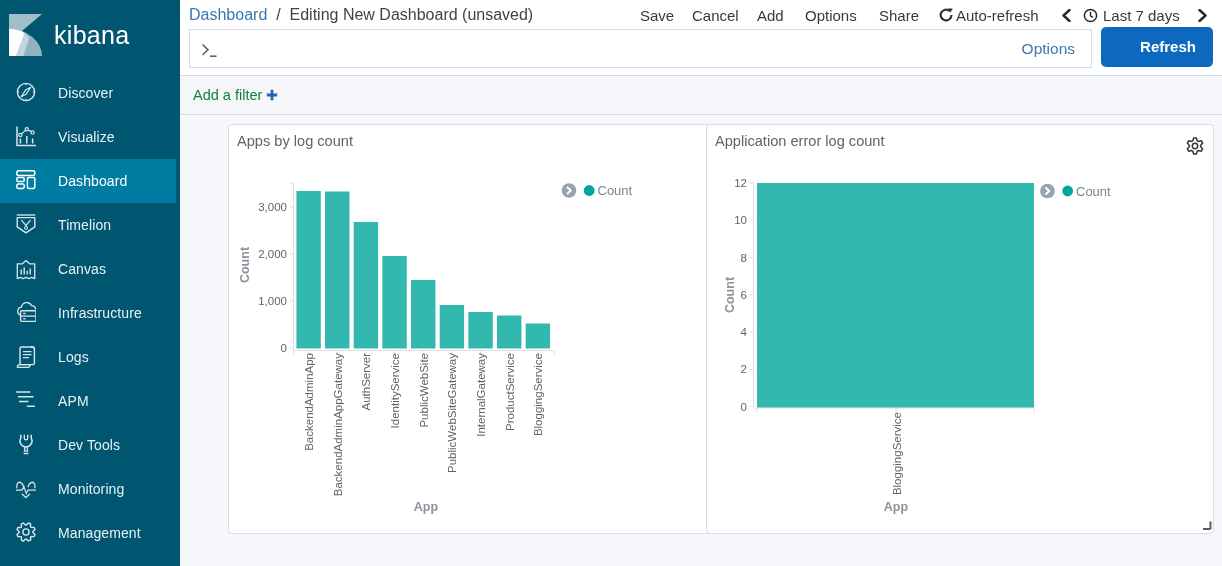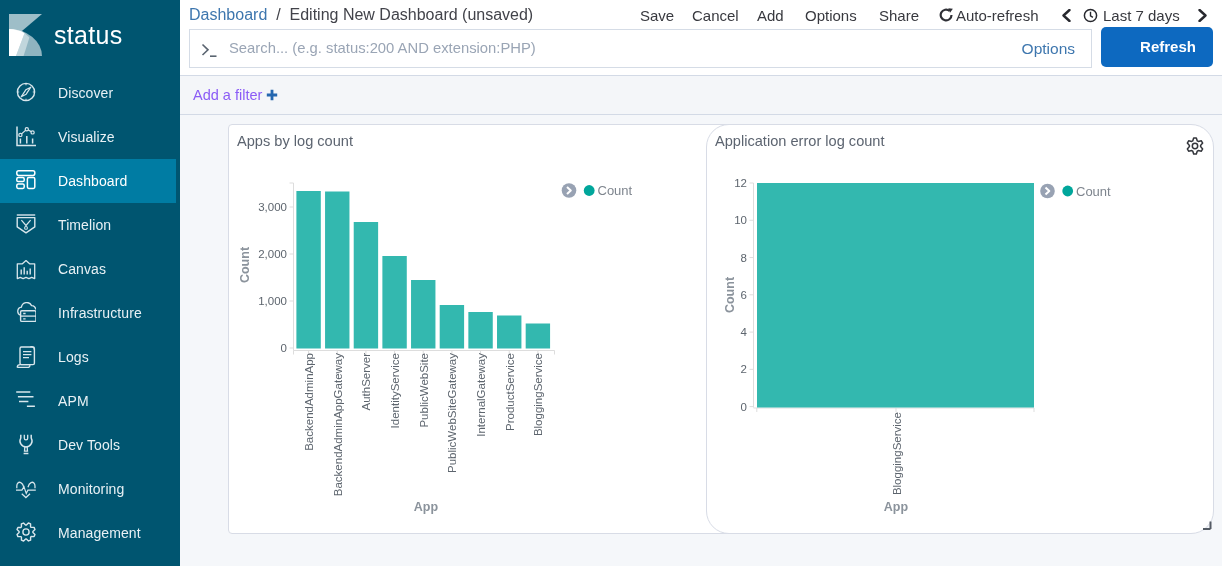--- a/index.html
+++ b/index.html
@@ -22,41 +22,41 @@
   #breadcrumb { position:absolute; left:9px; top:6px; font-size:16px; color:#42434a; }
   #breadcrumb a { color:#3d76ae; text-decoration:none; }
   .topmenu { position:absolute; top:7px; font-size:15px; color:#38393f; }
 
   #searchbox { position:absolute; left:9px; top:29px; width:903px; height:39px; background:#fff; border:1px solid #d5dce6; }
   #searchph { position:absolute; left:39px; top:10px; font-size:14.8px; color:#9aa5b5; }
   #optlink { position:absolute; right:16px; top:10px; font-size:15.5px; color:#3d76ae; }
   #refreshbtn { position:absolute; left:921px; top:27px; width:112px; height:40px; background:#0d69c0; border-radius:5px; color:#fff; font-size:15px; font-weight:bold; text-align:center; line-height:40px;padding-left:22px; }
 
   #filterbar { position:absolute; left:180px; top:75px; width:1042px; height:40px; background:#f4f6f9; border-top:1px solid #d3dae6; border-bottom:1px solid #d3dae6; }
-  #addfilter { position:absolute; left:13px; top:11px; font-size:14.5px; color:#8b5cf6; }
+  #addfilter { position:absolute; left:13px; top:11px; font-size:14.5px; color:#15803d; }
 
   
   .panel { position:absolute; top:124px; height:410px; background:#fff; border:1px solid #d8dce6; border-radius:4px; }
   #panel1 { left:187px; width:507px;margin-left:41px; }
-  #panel2 { left:706px; width:508px;border-radius:23px; }
+  #panel2 { left:706px; width:508px; }
   .ptitle { position:absolute; left:8px; top:8px; font-size:14.6px; color:#5c6470; }
 </style>
 </head>
 <body>
 <div id="root">
 
   <div id="sidebar">
     <svg class="abs" style="left:9px; top:14px;" width="33" height="42" viewBox="0 0 33 42">
       <polygon points="0,0 33,0 0,28" fill="#ffffff" opacity="0.62"></polygon>
         <path d="M0,42 V15 A33,27 0 0 1 33,42 Z" fill="#ffffff" opacity="0.56"></path>
         <path d="M0,42 V15 A33,27 0 0 1 15.6,18.9 L7,42 Z" fill="#ffffff"></path>
         <path d="M15.6,18.9 L20.4,23.6 L14.6,42 L7,42 Z" fill="#ffffff" opacity="0.45"></path>
 
     </svg>
-    <div id="logotext">status</div>
+    <div id="logotext">kibana</div>
     <div id="nav">
         <div class="navitem" style="top:71px">
     <svg class="navicon" viewBox="0 0 20 22">
             <circle cx="10" cy="10" r="8.6" fill="none" stroke="#d8e6ec" stroke-width="1.4"></circle>
   <path d="M10,1.2 v2 M10,16.8 v2 M1.2,10 h2 M16.8,10 h2" stroke="#d8e6ec" stroke-width="1.1"></path>
   <path d="M5.2,14.8 L10.2,12.2 L14.8,5.2 L9.8,7.8 Z" fill="none" stroke="#d8e6ec" stroke-width="1.2" stroke-linejoin="round"></path>
           </svg>
     <div class="navlabel">Discover</div>
         </div>
         <div class="navitem" style="top:115px">
@@ -170,21 +170,20 @@
     <div class="topmenu" style="left:923px;">Last 7 days</div>
     <svg class="abs" style="left:1017px; top:9px;" width="11" height="13" viewBox="0 0 11 13">
       <path d="M2.5,1 L8.5,6.5 L2.5,12" fill="none" stroke="#27282e" stroke-width="2.4" stroke-linecap="round" stroke-linejoin="round"></path>
     </svg>
 
     <div id="searchbox">
       <svg class="abs" style="left:11px; top:12px;" width="18" height="16" viewBox="0 0 18 16">
         <path d="M1.5,2.5 L7,7.8 L1.5,13" fill="none" stroke="#5a6470" stroke-width="1.6"></path>
         <path d="M9,14.2 H15.5" stroke="#5a6470" stroke-width="1.6"></path>
       </svg>
-      <div id="searchph">Search... (e.g. status:200 AND extension:PHP)</div>
       <div id="optlink">Options</div>
     </div>
     <div id="refreshbtn">Refresh</div>
   </div>
 
   <div id="filterbar">
     <div id="addfilter">Add a filter&nbsp;<svg style="vertical-align:-1px;" width="12" height="12" viewBox="0 0 12 12">
           <path d="M6,0.8 V11.2 M0.8,6 H11.2" stroke="#2567af" stroke-width="2.8"></path>
         </svg></div>
   </div>

